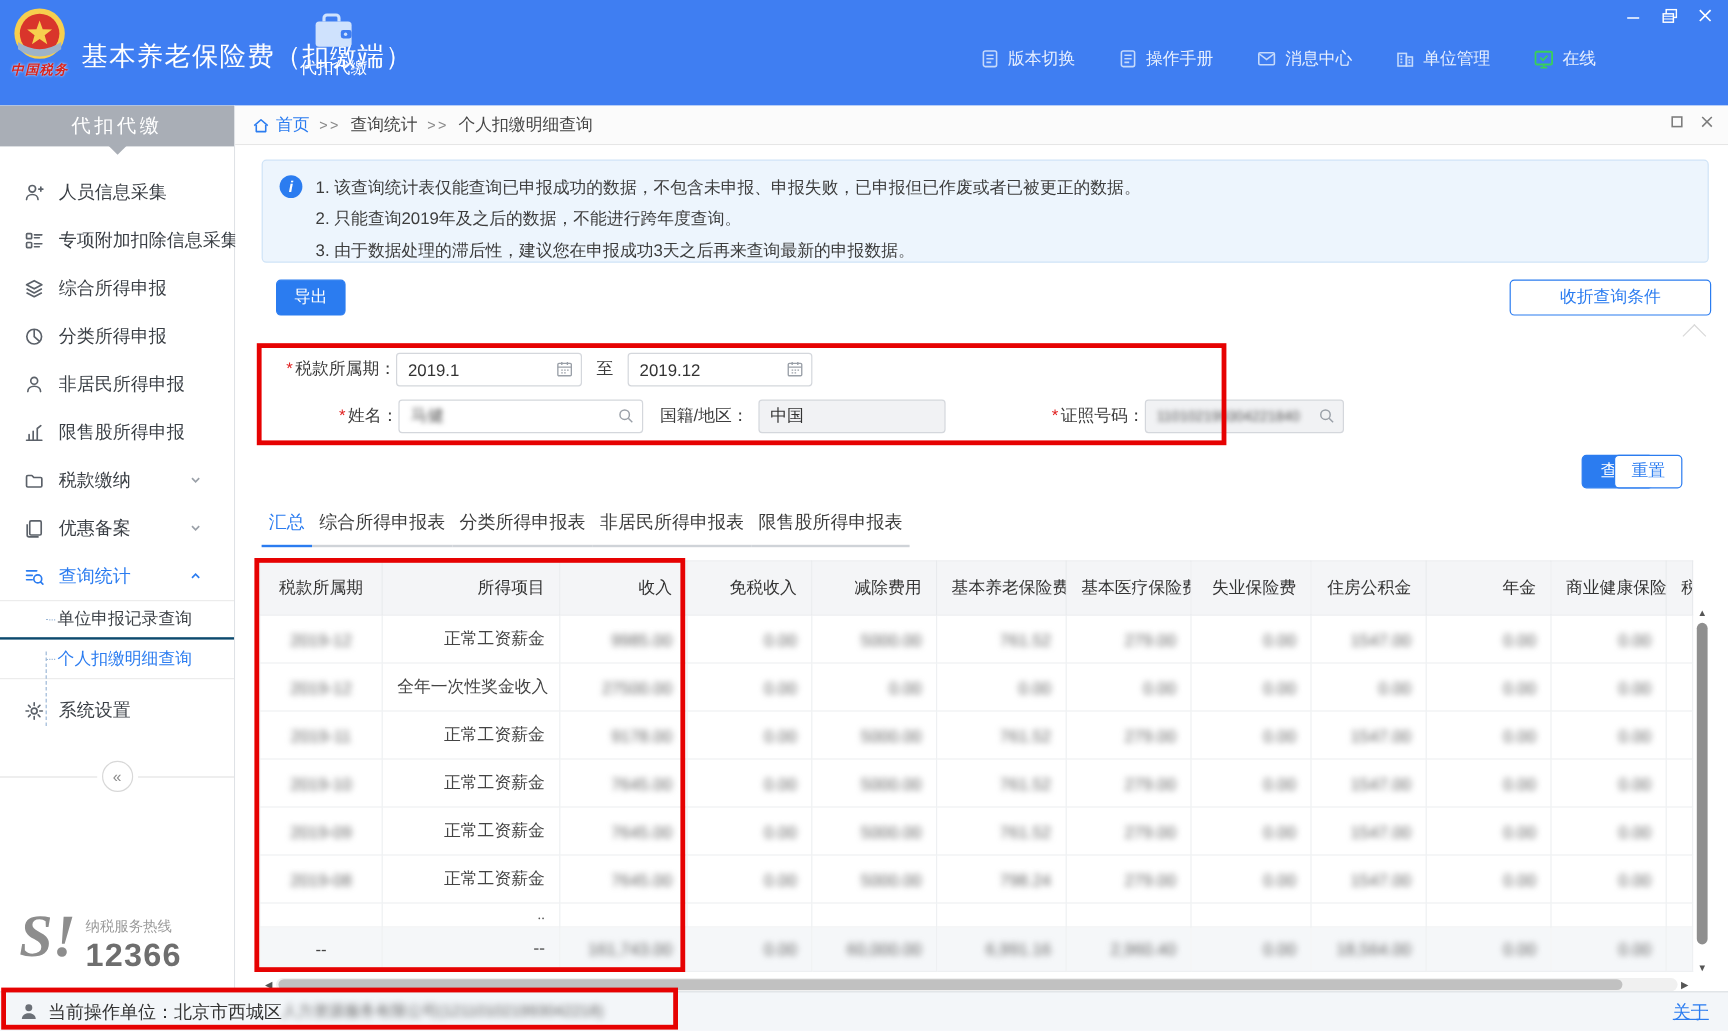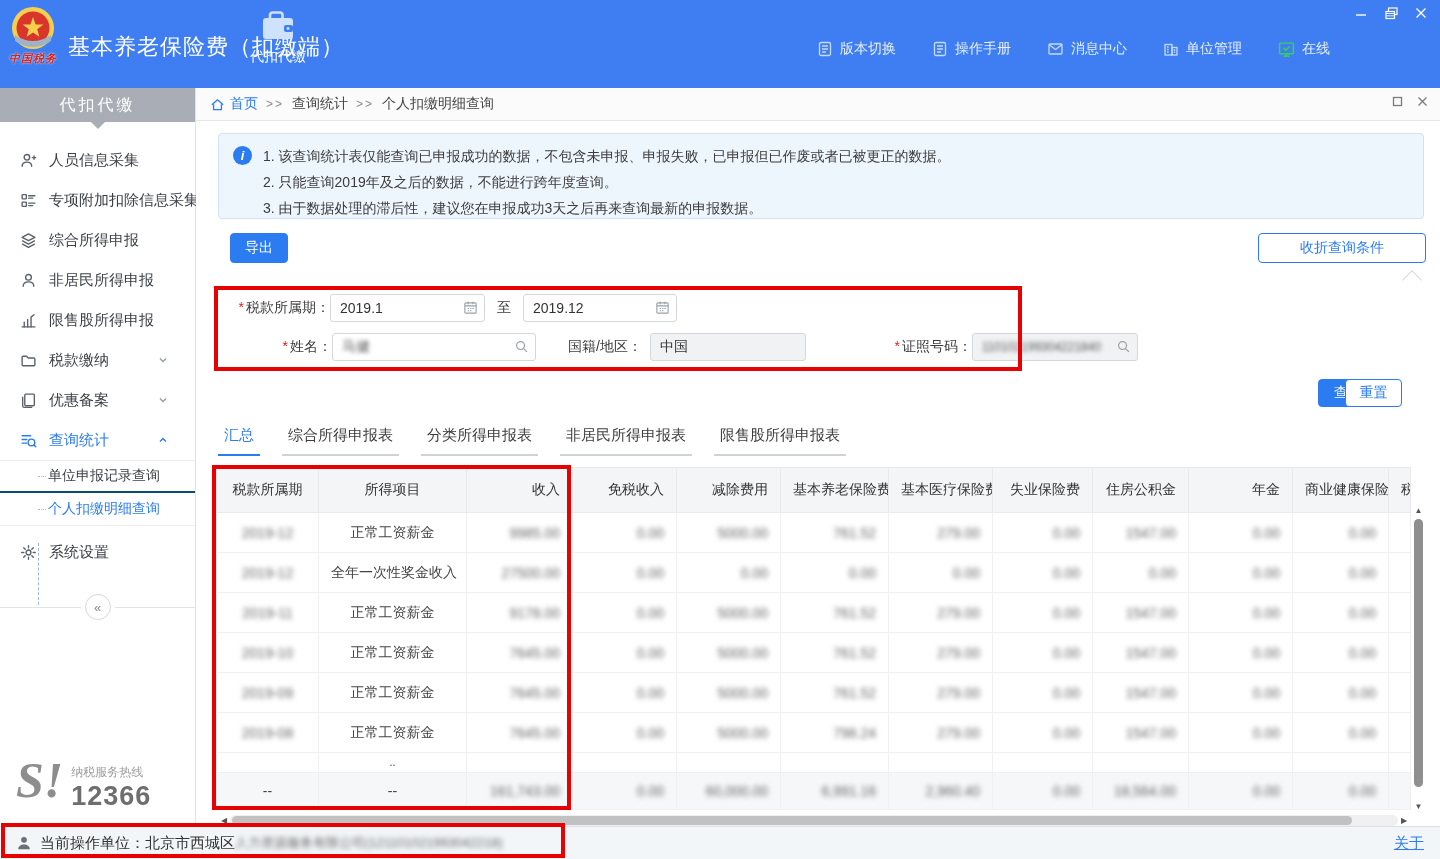--- a/index.html
+++ b/index.html
@@ -92,33 +92,33 @@
   .f-input .ico { position:absolute; right:6px; top:5px; color:#9aa0a8; }
   .form-row { position:absolute; display:flex; align-items:center; }
   .row1 { left:22px; top:173px; }
   .row2 { left:22px; top:212px; }
   .blur-sm { filter:blur(2px); color:#555; }
   .blur-md { filter:blur(2.5px); color:#666; }
 
   .search-btn { position:absolute; left:1122px; top:258px; width:60px; height:28px; }
   .reset-btn  { position:absolute; left:1149px; top:258px; width:57px; height:28px; }
 
-  .tabs { position:absolute; left:22px; top:305px; display:flex; gap:22px; }
+  .tabs { position:absolute; left:22px; top:305px; display:flex; }
   .tab { font-size:15px; color:#3c3c3c; padding:0 6px 9px 6px; border-bottom:2px solid #cfd3d8; cursor:pointer; }
   .tab.active { color:#2b7cf0; border-bottom-color:#2b7cf0; }
 
   
   .table-wrap { position:absolute; left:20px; top:346px; width:1194px; }
   table.grid { border-collapse:collapse; table-layout:fixed; width:1194px; font-size:14px; }
   table.grid th { background:#f4f5f7; height:45px; font-weight:normal; color:#333;
     border:1px solid #e8eaed; padding:0 12px; white-space:nowrap; overflow:hidden; }
   table.grid td { height:40px; border:1px solid #eef0f2; padding:0 12px; white-space:nowrap; overflow:hidden; color:#444; }
   table.grid tr.ellipsis-row td { height:20px; border-bottom:1px solid #eef0f2; color:#555; font-size:12px; }
   table.grid tr.total-row td { background:#f5f7f9; height:37px; border-top:1px solid #e2e5e9; }
-  .al-l { text-align:center;font-family:Liberation Serif, serif; } .al-r { text-align:right; } .al-c { text-align:center; }
+  .al-l { text-align:right;font-family:Liberation Serif, serif; } .al-r { text-align:right; } .al-c { text-align:center; }
 
   
   .vscroll { position:absolute; left:1216px; top:384px; width:13px; height:308px; }
   .vscroll .arr { width:13px; height:12px; color:#555; font-size:8px; line-height:12px; text-align:center; }
   .vscroll .thumb { position:absolute; left:2px; top:14px; width:9px; height:268px; background:#8f8f8f; border-radius:5px; }
   .hscroll { position:absolute; left:22px; top:693px; width:1192px; height:13px; display:flex; align-items:center; }
   .hscroll .arr { width:12px; color:#555; font-size:8px; text-align:center; }
   .hscroll .track { flex:1; height:11px; background:#f0f0f0; border-radius:6px; position:relative; }
   .hscroll .thumb { position:absolute; left:2px; top:1px; width:1120px; height:9px; background:#c1c1c1; border-radius:5px; }
 
@@ -241,20 +241,27 @@
       </svg>
       <span class="lbl">专项附加扣除信息采集</span>
     </div>
     <div class="side-item">
       <svg width="17" height="17" viewBox="0 0 16 16" fill="none" stroke="currentColor" stroke-width="1.3" stroke-linejoin="round">
         <path d="M8 1.8l6 3.2L8 8.2 2 5z"></path>
           <path d="M2 8.2l6 3.2 6-3.2"></path>
           <path d="M2 11.2l6 3.2 6-3.2"></path>
       </svg>
       <span class="lbl">综合所得申报</span>
+    </div>
+    <div class="side-item">
+      <svg width="17" height="17" viewBox="0 0 16 16" fill="none" stroke="currentColor" stroke-width="1.3">
+        <circle cx="8" cy="8" r="5.8"></circle>
+          <path d="M8 2.2V8l4.2 3.8"></path>
+      </svg>
+      <span class="lbl">分类所得申报</span>
     </div>
     <div class="side-item">
       <svg width="17" height="17" viewBox="0 0 16 16" fill="none" stroke="currentColor" stroke-width="1.3" stroke-linecap="round">
         <circle cx="8" cy="5" r="2.7"></circle>
           <path d="M3 13.5c0-2.6 2.2-4.2 5-4.2s5 1.6 5 4.2"></path>
       </svg>
       <span class="lbl">非居民所得申报</span>
     </div>
     <div class="side-item">
       <svg width="17" height="17" viewBox="0 0 16 16" fill="none" stroke="currentColor" stroke-width="1.3" stroke-linecap="round">
@@ -382,21 +389,21 @@
 
   <div class="form-row row2">
     <span class="f-label" style="width:114px;text-align:right"><span class="req">*</span><span>姓名：</span></span>
     <span class="f-input" style="width:204px">
       <span class="blur-sm">马健</span>
       <svg class="ico" width="15" height="15" viewBox="0 0 16 16" fill="none" stroke="currentColor" stroke-width="1.3">
         <circle cx="7" cy="7" r="4.2"></circle>
           <path d="M10.2 10.2l3.6 3.6"></path>
       </svg>
     </span>
-    <span class="f-label" style="margin-left:32px">国籍/地区：</span>
+    <span class="f-label" style="margin-left:14px">国籍/地区：</span>
     <span class="f-input disabled" style="width:156px;margin-left:8px">
       <span>中国</span>
     </span>
     <span class="f-label" style="width:166px;text-align:right"><span class="req">*</span><span>证照号码：</span></span>
     <span class="f-input disabled" style="width:166px">
       <span class="blur-sm" style="font-size:12px">110102199304221840</span>
       <svg class="ico" width="15" height="15" viewBox="0 0 16 16" fill="none" stroke="currentColor" stroke-width="1.3">
         <circle cx="7" cy="7" r="4.2"></circle>
           <path d="M10.2 10.2l3.6 3.6"></path>
       </svg>

